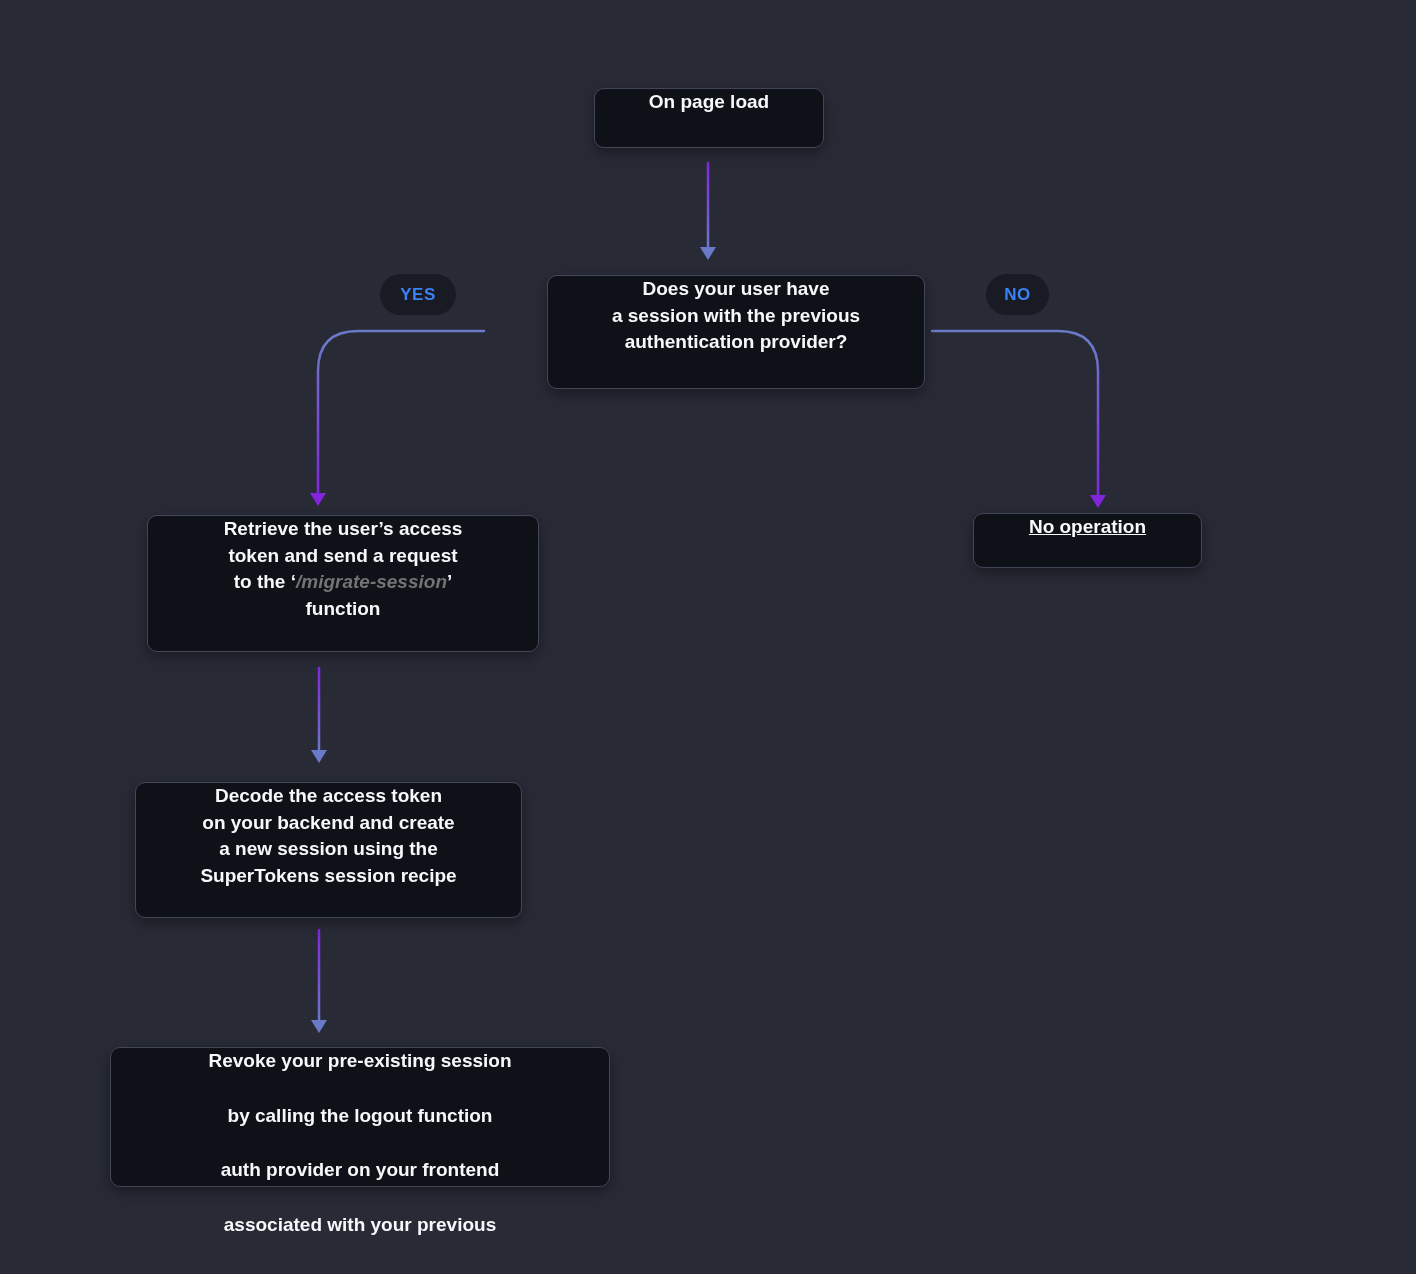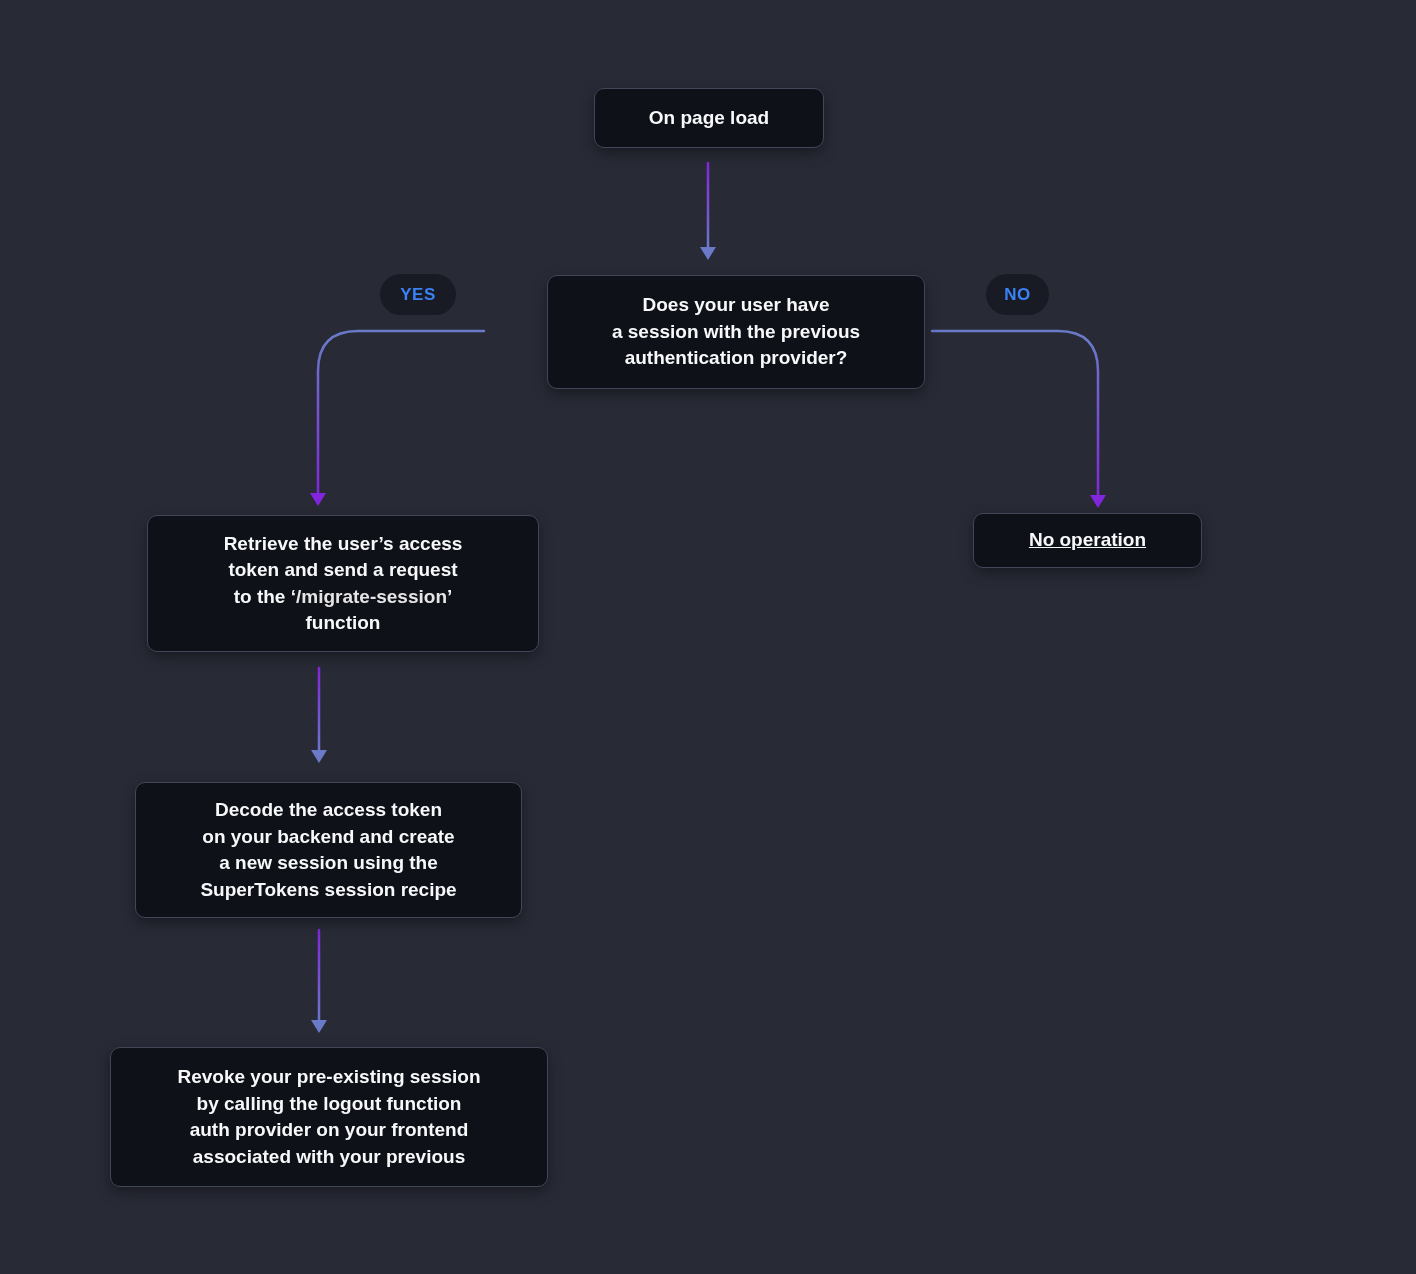--- a/index.html
+++ b/index.html
@@ -26,46 +26,45 @@
     box-sizing: border-box;
     background: #0f1118;
     border: 1.5px solid #414659;
     border-radius: 10px;
     box-shadow: 0 5px 14px rgba(0,0,0,0.38);
     color: #f7f8fa;
     font-weight: 700;
     display: flex;
     flex-direction: column;
     align-items: center;
-    justify-content: center;
     text-align: center;
   }
   .node .line { display: block; font-size: 19px; line-height: 26.5px; }
   .node-start   { left: 594px; top: 88px;  width: 230px; height: 60px;  font-size: 20px; }
   .node-decision{ left: 547px; top: 275px; width: 378px; height: 114px; }
   .node-retrieve{ left: 147px; top: 515px; width: 392px; height: 137px; }
   .node-noop    { left: 973px; top: 513px; width: 229px; height: 55px;  font-size: 20px; text-decoration: underline; }
   .node-decode  { left: 135px; top: 782px; width: 387px; height: 136px; }
-  .node-revoke  { left: 110px; top: 1047px; width: 438px; height: 140px; }
+  .node-revoke  { left: 110px; top: 1047px; width: 500px; height: 140px; gap: 28px; }
   .pill {
     position: absolute;
     box-sizing: border-box;
     background: #191b24;
     border-radius: 21px;
     color: #3b82f6;
     font-weight: 700;
     font-size: 17px;
     letter-spacing: 0.5px;
     display: flex;
     align-items: center;
     justify-content: center;
   }
   .pill-yes { left: 380px; top: 274px; width: 76px; height: 41px; }
   .pill-no  { left: 986px; top: 274px; width: 63px; height: 41px; }
-  .code-orange { color: #e5e5e5; }
+  .code-orange { color: #737373; font-style: italic; }
 </style>
 </head>
 <body>
 
 <div class="canvas">
 
   <svg class="connectors" viewBox="0 0 1416 1274" xmlns="http://www.w3.org/2000/svg">
     <defs>
       <linearGradient id="g-start" gradientUnits="userSpaceOnUse" x1="0" y1="163" x2="0" y2="250">
         <stop offset="0" stop-color="#8226dd"></stop>

